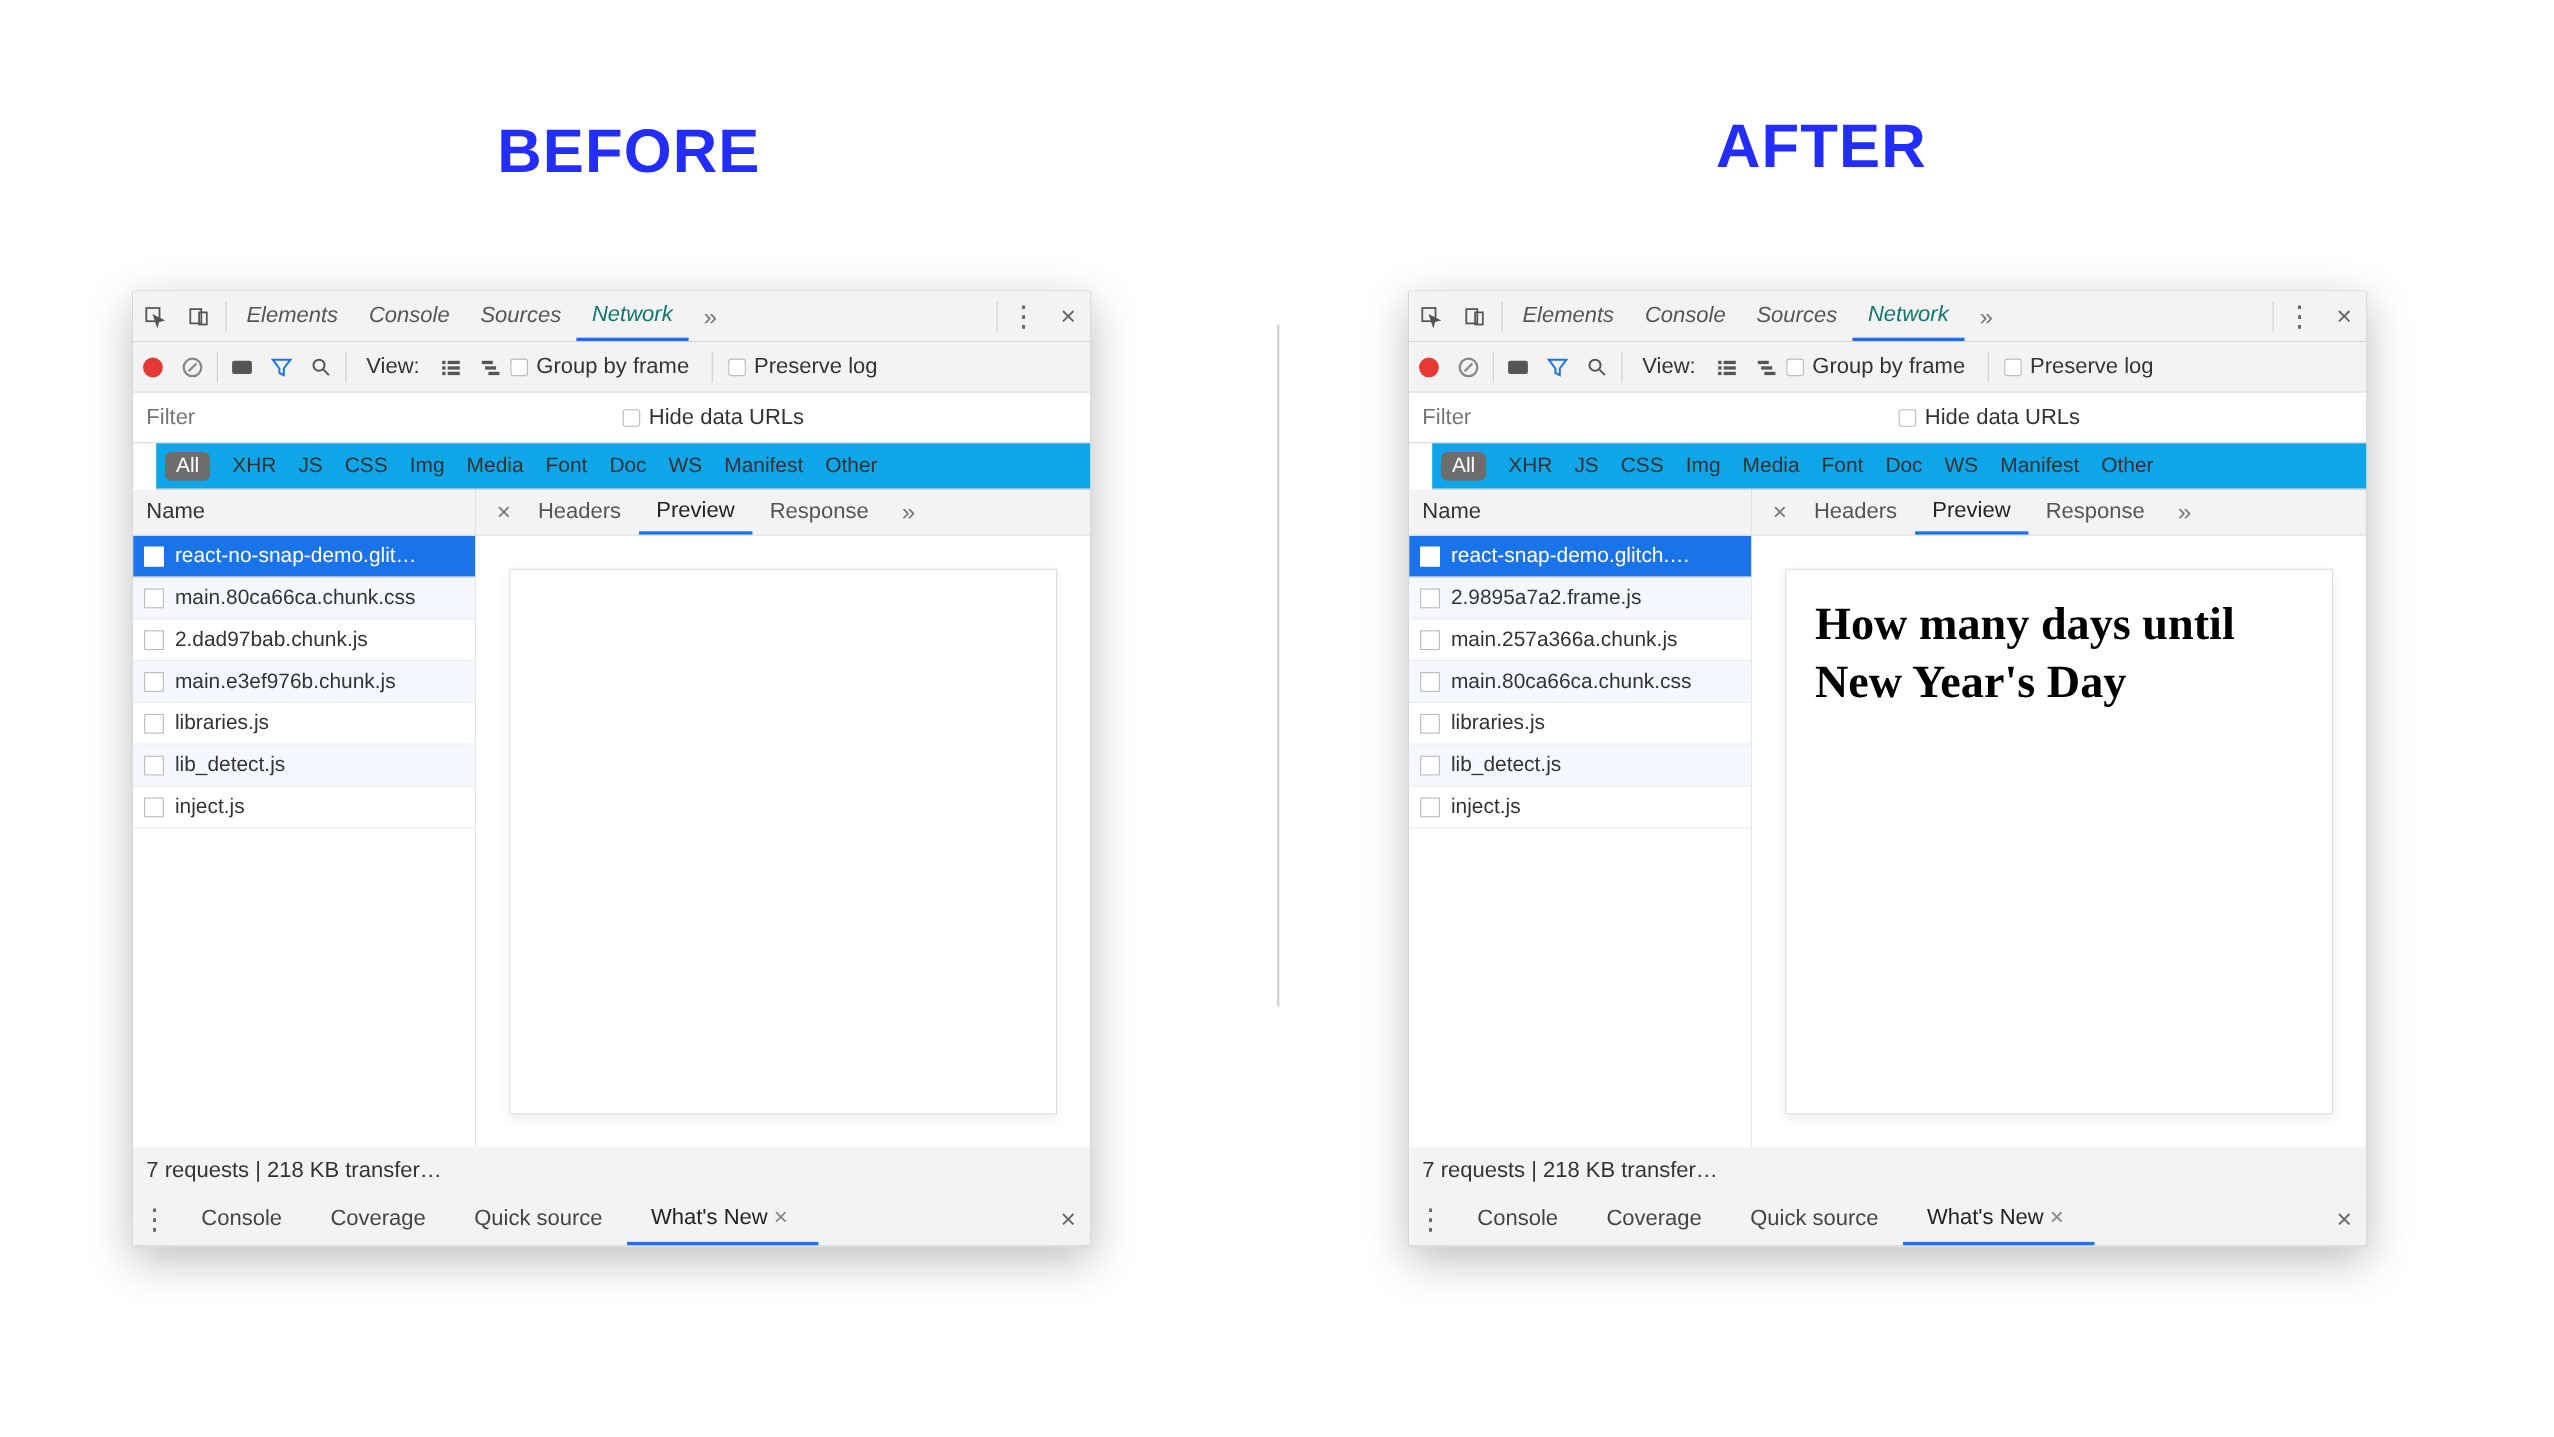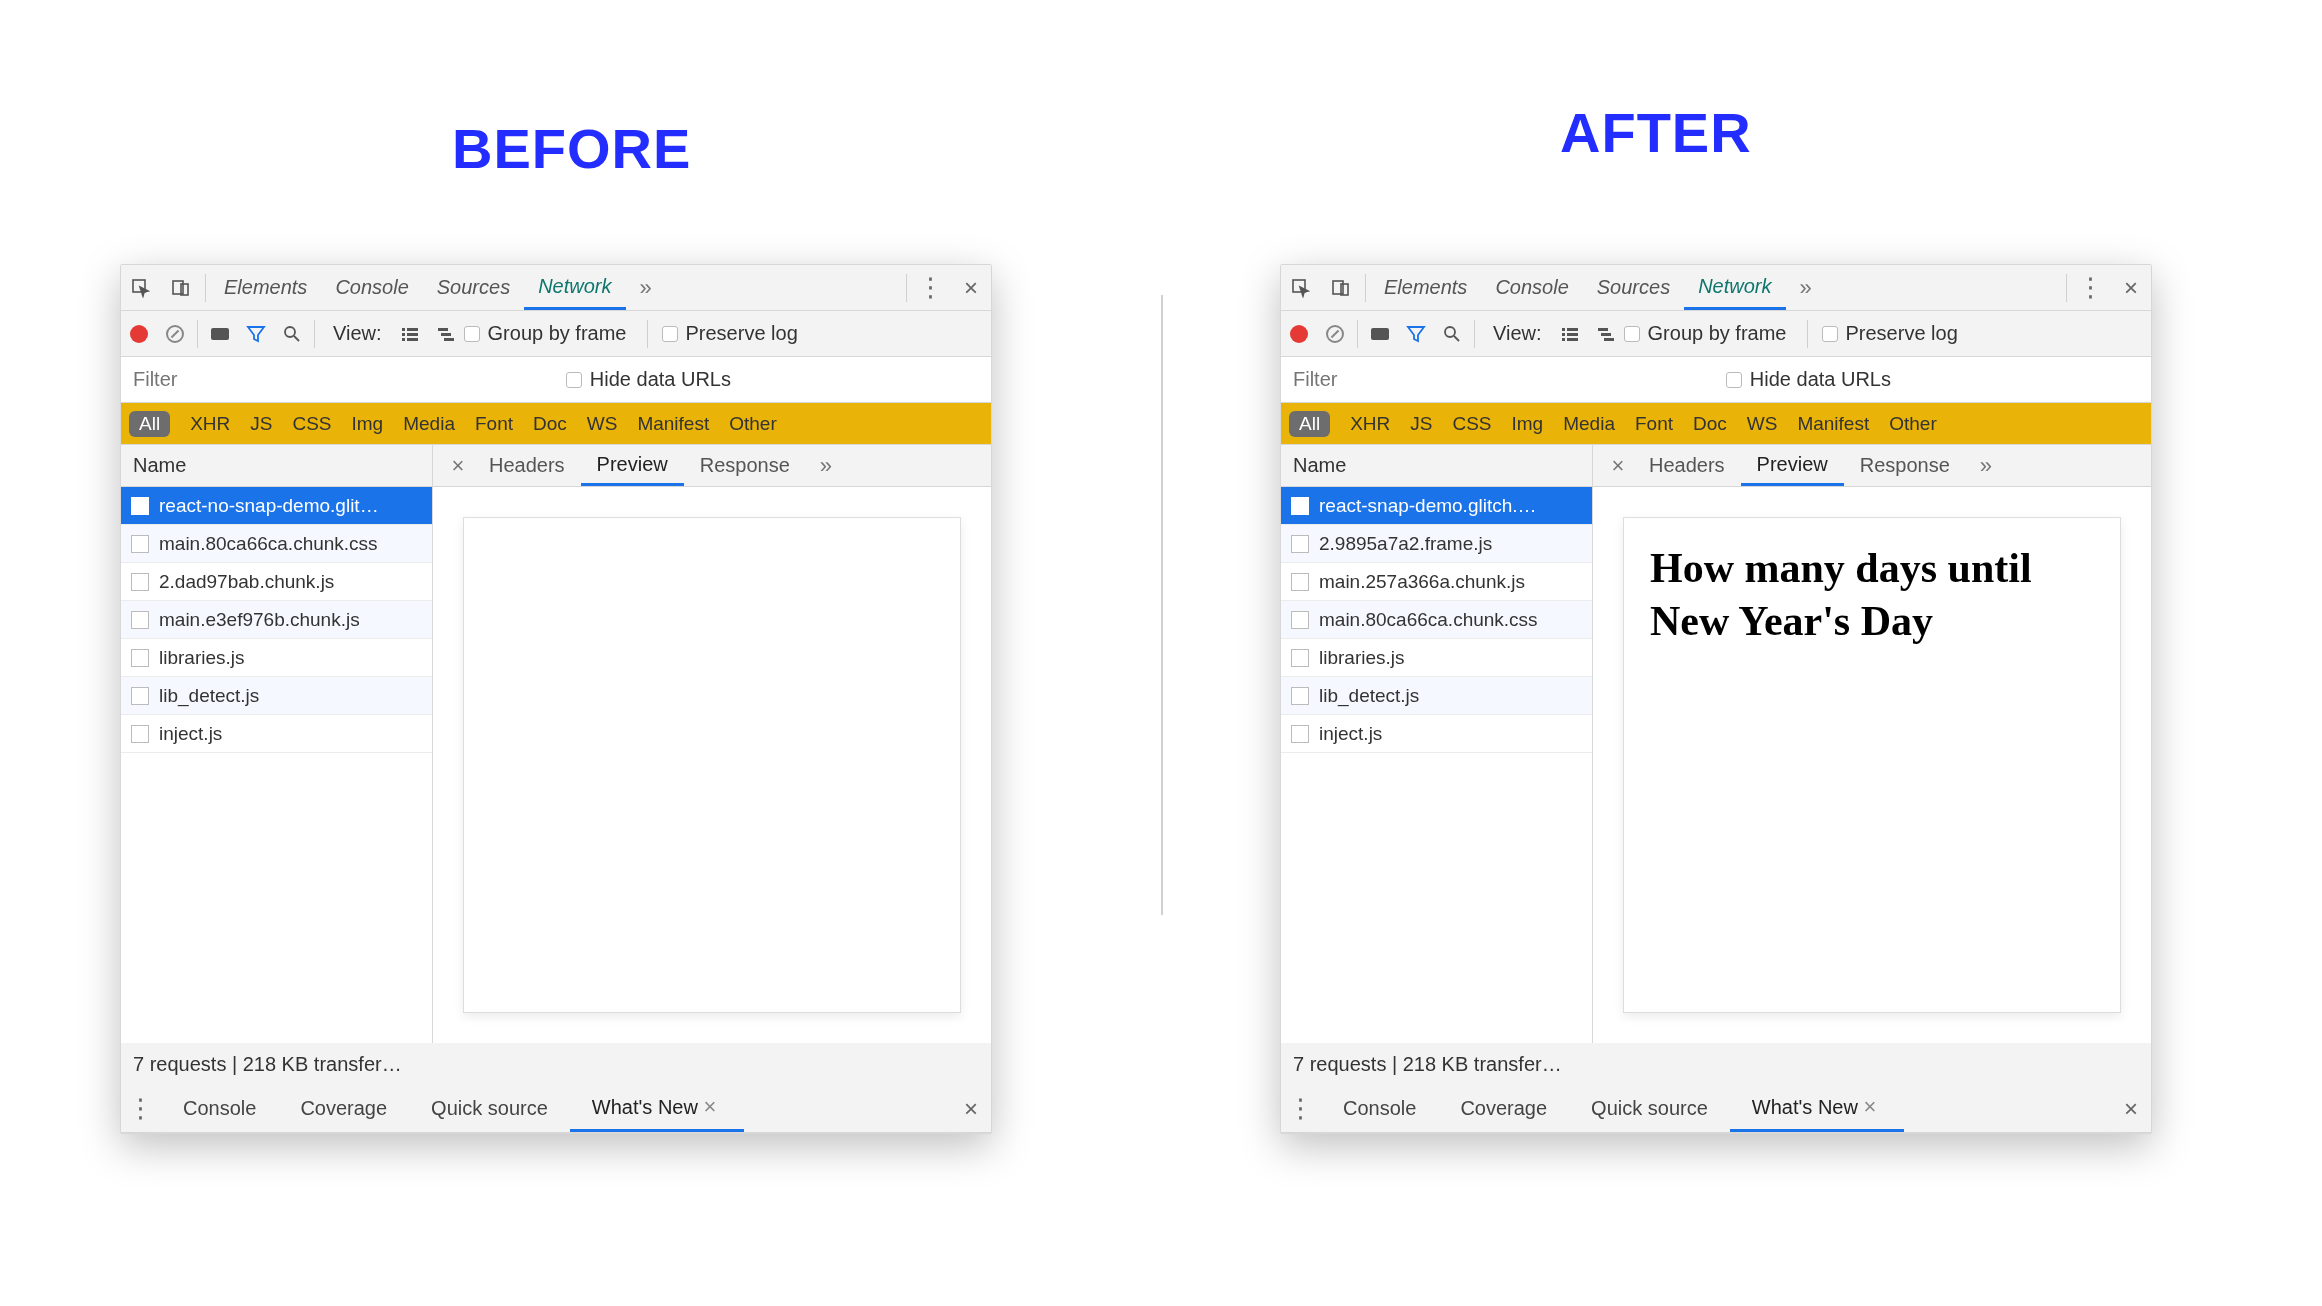--- a/index.html
+++ b/index.html
@@ -41,21 +41,21 @@
   .row {
     display: flex;
     align-items: center;
     border-bottom: 1px solid #d7d7d7;
     background: #f3f3f3;
     flex-shrink: 0;
   }
   .toprow { height: 46px; }
   .toolrow { height: 46px; }
   .filterrow { height: 46px; background:#fff; }
-  .typerow { height: 42px; background:#eab308; }
+  .typerow { height: 42px; background:#0ea5e9;margin-left:21px; }
   .splitrow { flex: 1; display:flex; overflow:hidden; }
   .statusrow { height: 42px; background:#f3f3f3; padding:0 12px; display:flex; align-items:center; white-space:nowrap; overflow:hidden; }
   .drawerrow { height: 48px; background:#f3f3f3; }
   .iconcell {
     width: 40px; height:100%;
     display:flex; align-items:center; justify-content:center;
     color:#555;
   }
   .vsep { width:1px; height:28px; background:#cfcfcf; margin:0 4px; }
   .tab {
@@ -125,21 +125,21 @@
   .drawerrow .dtab2 { padding:0 22px; color:#444; height:100%; display:flex;align-items:center;}
   .drawerrow .dtab2.active{ color:#222; border-bottom:3px solid #1a73e8;}
   .drawerrow .closex { width:24px;text-align:center;color:#888;font-size:22px;}
   .kebab { font-size:26px;color:#666;letter-spacing:1px;}
   .chevmore{ font-size:22px; color:#777; padding:0 14px;}
   .spacer{flex:1;}
 </style>
 </head>
 <body>
 
-<div class="heading" style="left:452px;top:116px;">BEFORE</div>
+<div class="heading" style="left:452px;top:104px;">BEFORE</div>
 <div class="heading" style="left:1560px;top:100px;">AFTER</div>
 <div class="divider-vert"></div>
 
 <div class="panel" style="left:120px; top:264px;">
 
   <div class="row toprow">
     <div class="iconcell">
         <svg width="20" height="20" viewBox="0 0 20 20" fill="none" stroke="#555" stroke-width="1.6">
           <rect x="2" y="2" width="12" height="12"></rect>
           <path d="M9 9 L17 13 L13 14 L12 18 Z" fill="#555"></path>

